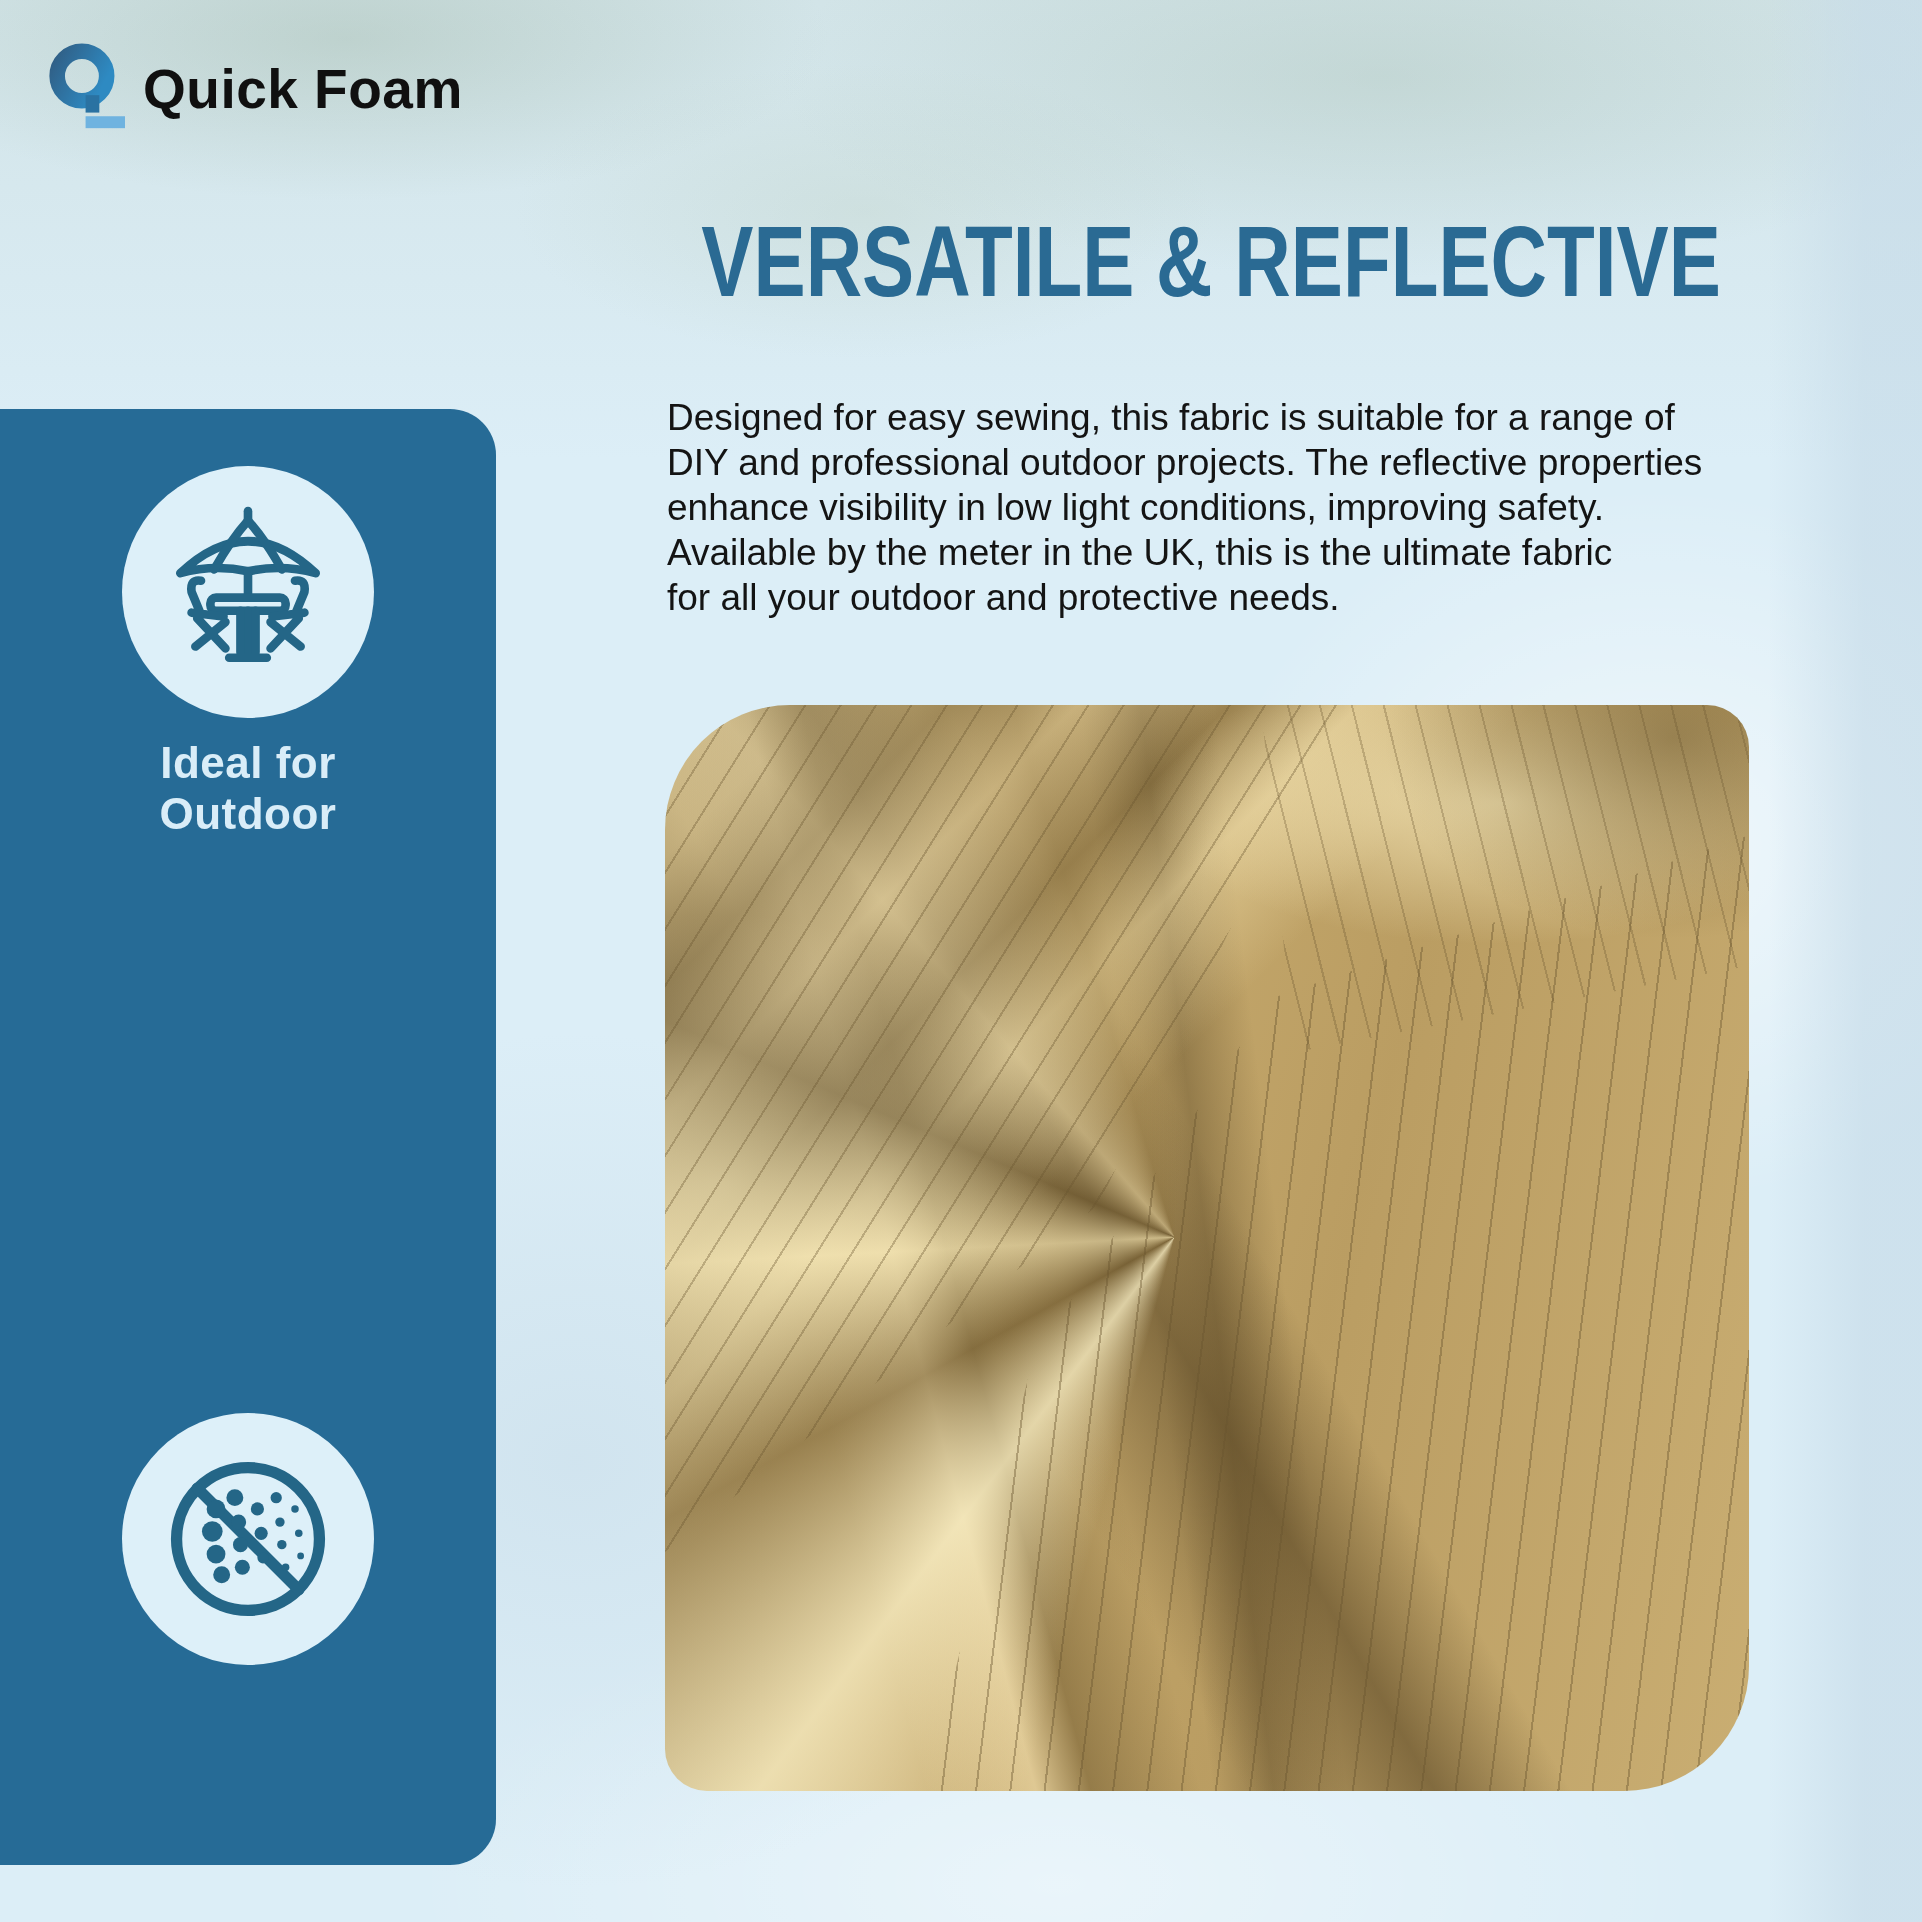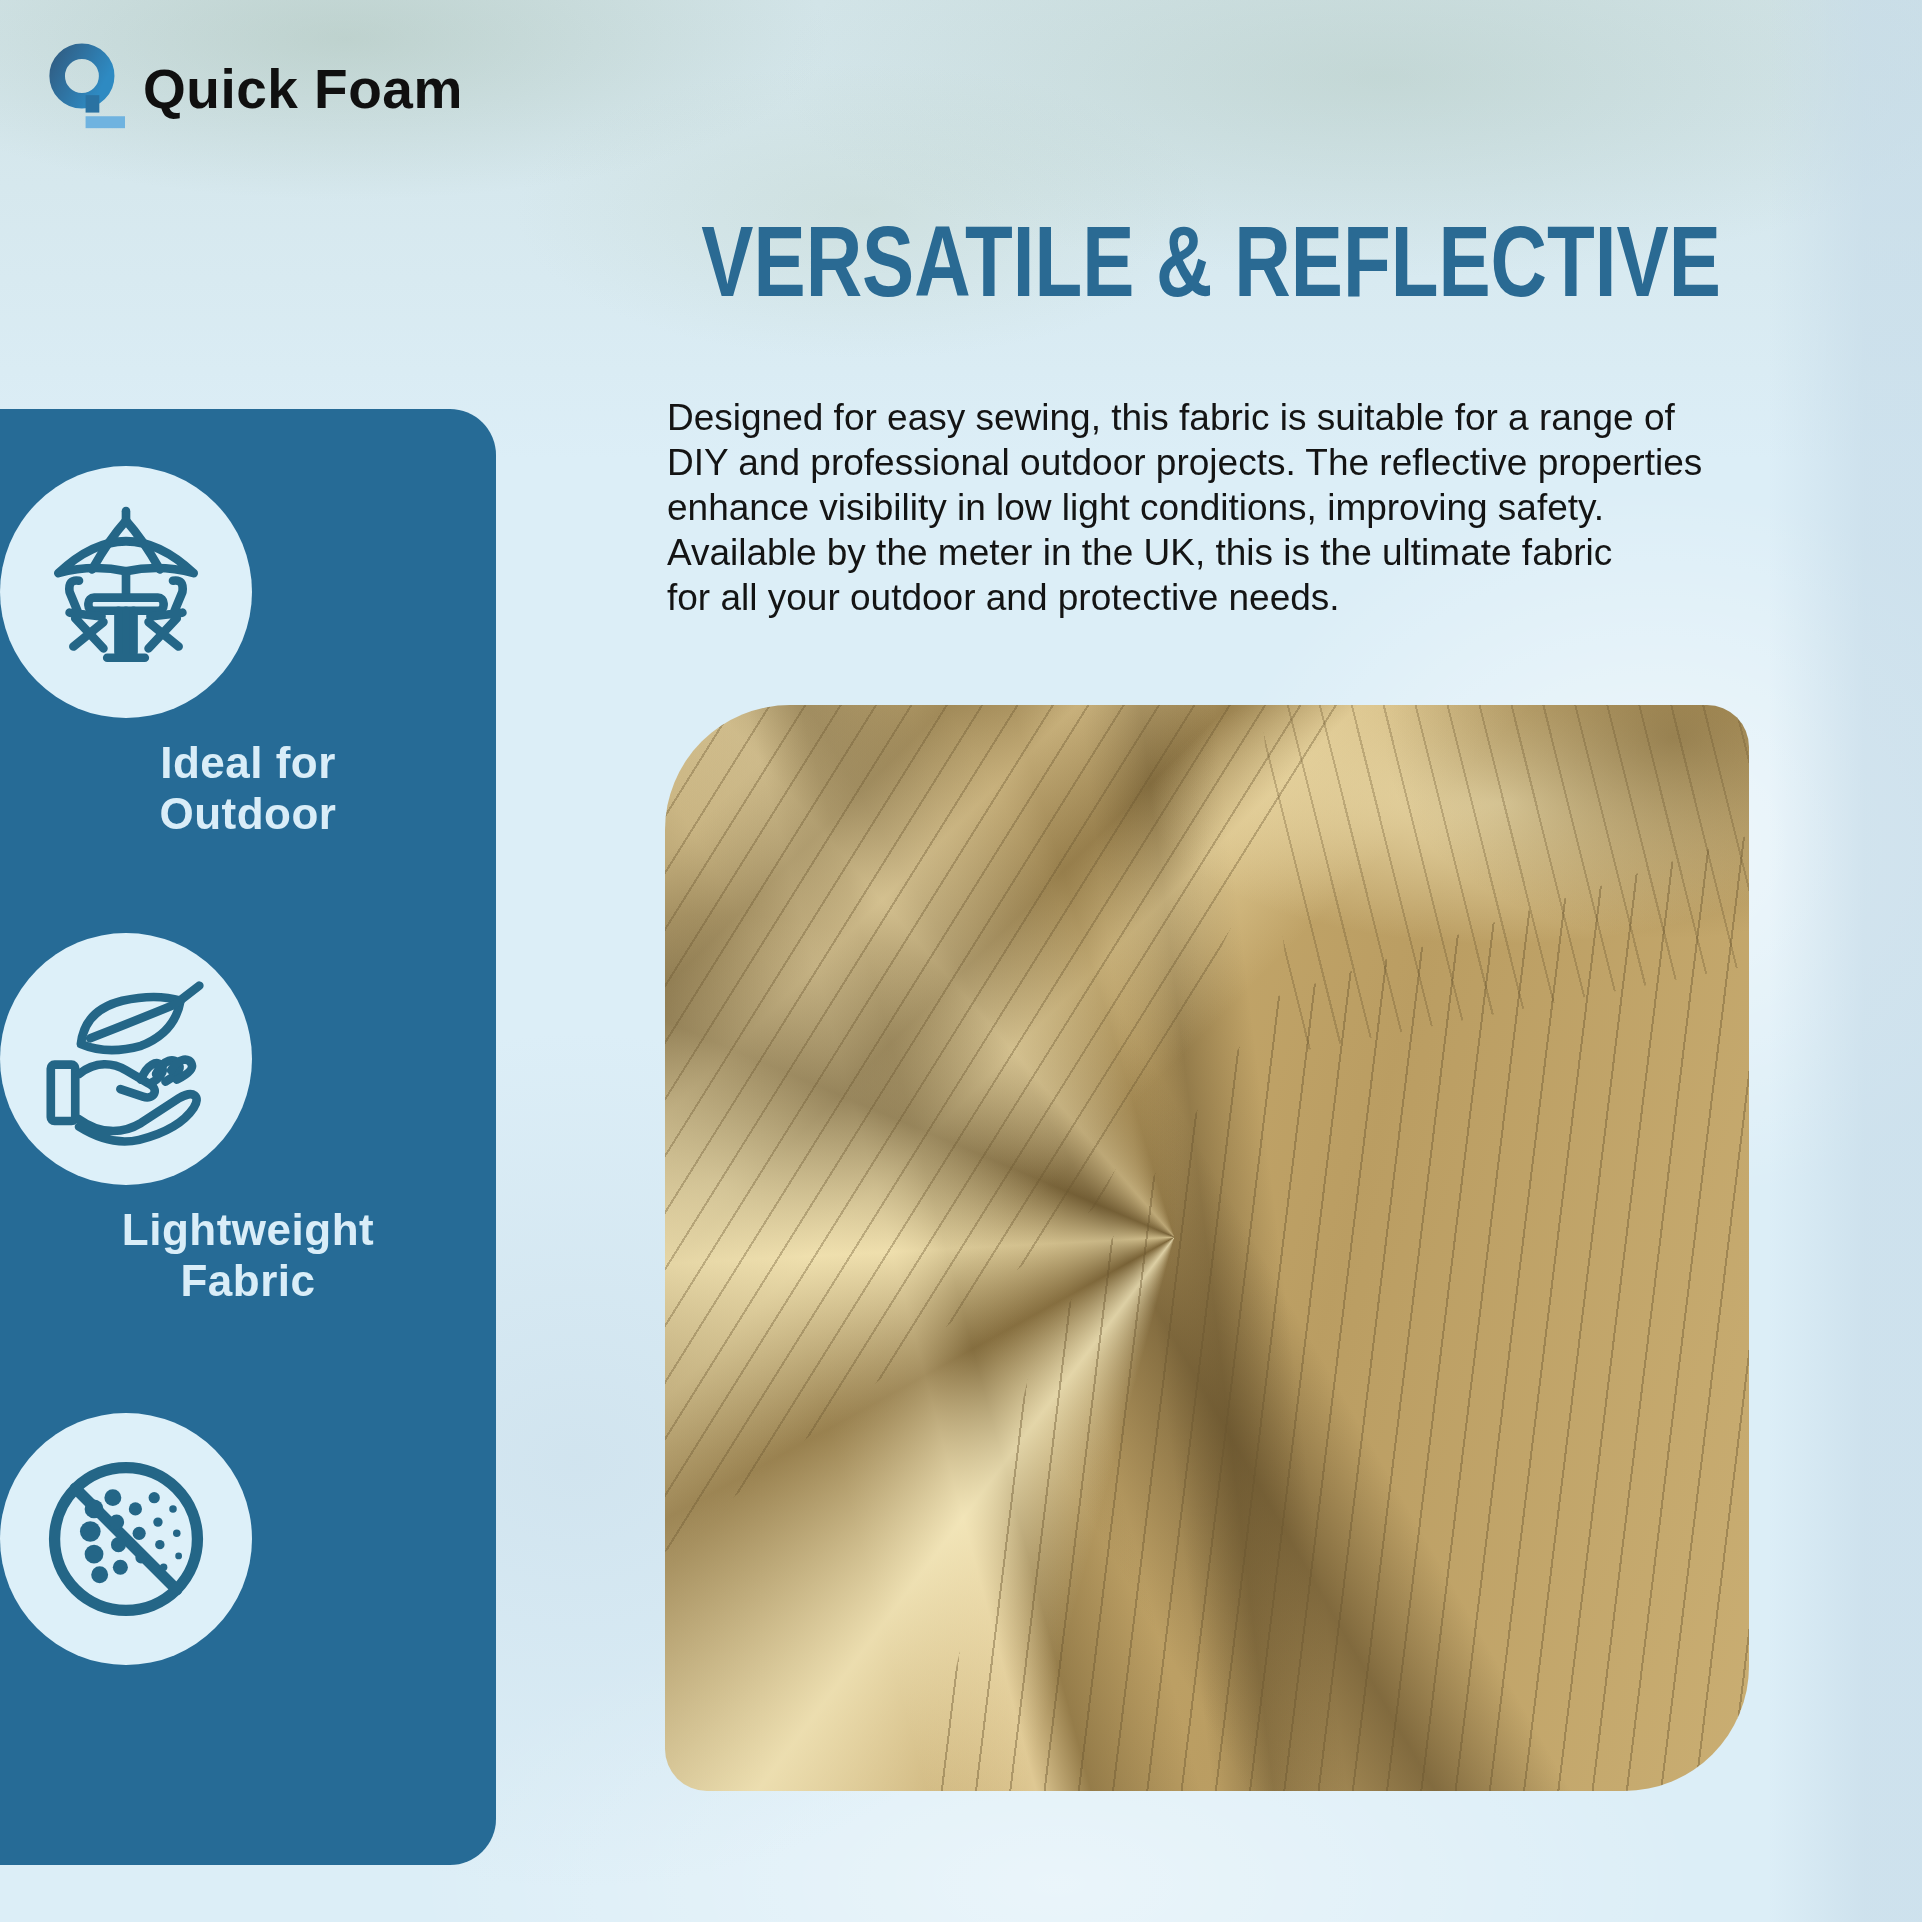--- a/index.html
+++ b/index.html
@@ -37,21 +37,21 @@
   
   .intro{
     position:absolute;left:667px;top:395px;width:1249px;
     font-size:37px;line-height:45px;color:#141414;white-space:pre-line;
   }
   
   .panel{
     position:absolute;left:0;top:409px;width:496px;height:1456px;
     background:#266b96;border-radius:0 46px 46px 0;
   }
-  .feature{position:absolute;left:0;width:496px;display:flex;flex-direction:column;}
+  .feature{position:absolute;left:0;width:496px;display:flex;flex-direction:column;align-items:center;}
   .f1{top:57px;} .f2{top:524px;} .f3{top:1004px;}
   .icon-circle{
     width:252px;height:252px;border-radius:50%;background:#ddf0f9;
     display:flex;align-items:center;justify-content:center;
   }
   .icon-circle svg{width:188px;height:188px;display:block;}
   .feature-label{
     margin-top:19px;text-align:center;white-space:pre-line;
     font-size:44px;line-height:51px;font-weight:700;color:#d9edf8;letter-spacing:0.5px;
   }
@@ -139,36 +139,20 @@
           <rect class="icon-stroke" x="30" y="53" width="40" height="7" rx="3"></rect>
           <path class="icon-stroke" d="M46 60 V82 M54 60 V82 M40 85 H60"></path>
           <path class="icon-stroke" d="M25 44 q-6 -1 -5 6 l5 12 M20 61 l17 2 M23 64 l15 16 M38 66 l-16 13"></path>
           <path class="icon-stroke" d="M75 44 q6 -1 5 6 l-5 12 M80 61 l-17 2 M77 64 l-15 16 M62 66 l16 13"></path>
         </svg>
       </div>
       <div class="feature-label">Ideal for
 Outdoor</div>
     </div>
 
-    <div class="feature f2">
-      <div class="icon-circle">
-        <svg viewBox="0 0 100 100" aria-hidden="true">
-          <path class="icon-stroke" d="M26 42 Q28 24 48 19 Q66 15 79 19 Q76 36 58 43 Q40 48 26 42 Z"></path>
-          <path class="icon-stroke" d="M31 39 Q54 30 76 21 L89 11"></path>
-          <rect class="icon-stroke" x="10" y="53" width="13" height="30" rx="2"></rect>
-          <path class="icon-stroke" d="M25 58 C34 51 43 52 50 56 L62 63 C68 66 65 72 59 70 L47 66"></path>
-          <path class="icon-stroke" d="M58 61 C61 53 67 50 69 54 C71 57 67 61 63 63"></path>
-          <path class="icon-stroke" d="M66 58 C70 50 76 49 78 53 C80 56 75 60 71 62"></path>
-          <path class="icon-stroke" d="M74 56 C78 49 84 49 85 53 C86 56 81 59 77 61"></path>
-          <path class="icon-stroke" d="M25 82 C36 90 48 90 58 84 L78 71 C86 66 90 70 86 76 C80 85 69 90 57 93 C44 96 33 91 25 86"></path>
-        </svg>
-      </div>
-      <div class="feature-label">Lightweight
-Fabric</div>
-    </div>
 
     <div class="feature f3">
       <div class="icon-circle">
         <svg viewBox="0 0 100 100" aria-hidden="true">
           <circle cx="50" cy="50" r="38" fill="none" stroke="#246687" stroke-width="6"></circle>
           <line x1="23" y1="23" x2="77" y2="77" stroke="#246687" stroke-width="6" stroke-linecap="round"></line>
           <circle class="icon-fill" cx="33" cy="34" r="5"></circle>
             <circle class="icon-fill" cx="31" cy="46" r="5.5"></circle>
           <circle class="icon-fill" cx="33" cy="58" r="5"></circle>
             <circle class="icon-fill" cx="36" cy="69" r="4.5"></circle>

